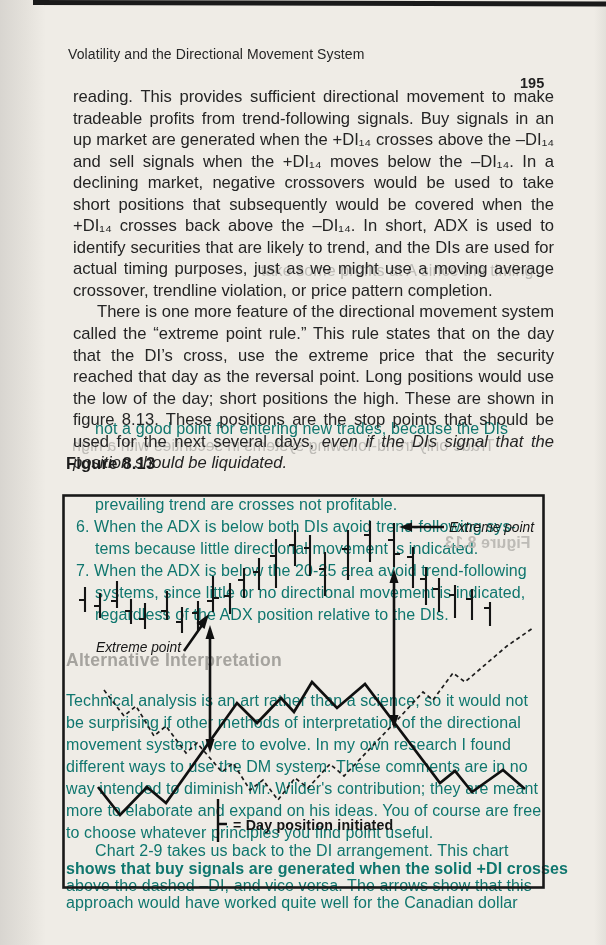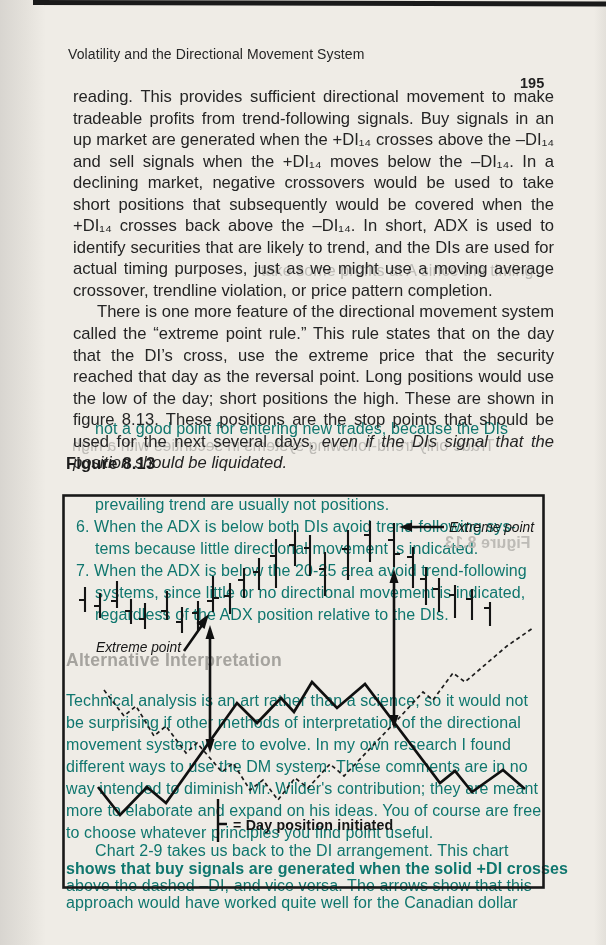--- a/index.html
+++ b/index.html
@@ -38,21 +38,21 @@
 </head>
 <body>
 
 <div class="scan-left"></div>
 <div class="scan-right"></div>
 <div class="scan-top"></div>
 
 <div class="ghost dim" style="left:261px;top:262px;text-align:center;">take some profits at A since the timing</div>
 <div class="ghost" style="left:95px;top:420px;">not a good point for entering new trades, because the DIs</div>
 <div class="ghost mirror dim" style="left:72px;top:437px;">Trade only trend-following systems in securities with a high</div>
-<div class="ghost" style="left:95px;top:496px;">prevailing trend are usually not positions.</div>
+<div class="ghost" style="left:95px;top:496px;">prevailing trend are crosses not profitable.</div>
 <div class="ghost" style="left:76px;top:518px;">6. When the ADX is below both DIs avoid trend-following sys-</div>
 <div class="ghost" style="left:95px;top:540px;">tems because little directional movement is indicated.</div>
 <div class="ghost mirror gbold dim" style="left:445px;top:534px;">Figure 8.13</div>
 <div class="ghost" style="left:76px;top:562px;">7. When the ADX is below the 20-25 area avoid trend-following</div>
 <div class="ghost" style="left:95px;top:584px;">systems, since little or no directional movement is indicated,</div>
 <div class="ghost" style="left:95px;top:606px;">regardless of the ADX position relative to the DIs.</div>
 <div class="ghost heading" style="left:66px;top:650px;">Alternative Interpretation</div>
 <div class="ghost" style="left:66px;top:692px;">Technical analysis is an art rather than a science, so it would not</div>
 <div class="ghost" style="left:66px;top:714px;">be surprising if other methods of interpretation of the directional</div>
 <div class="ghost" style="left:66px;top:736px;">movement system were to evolve. In my own research I found</div>

